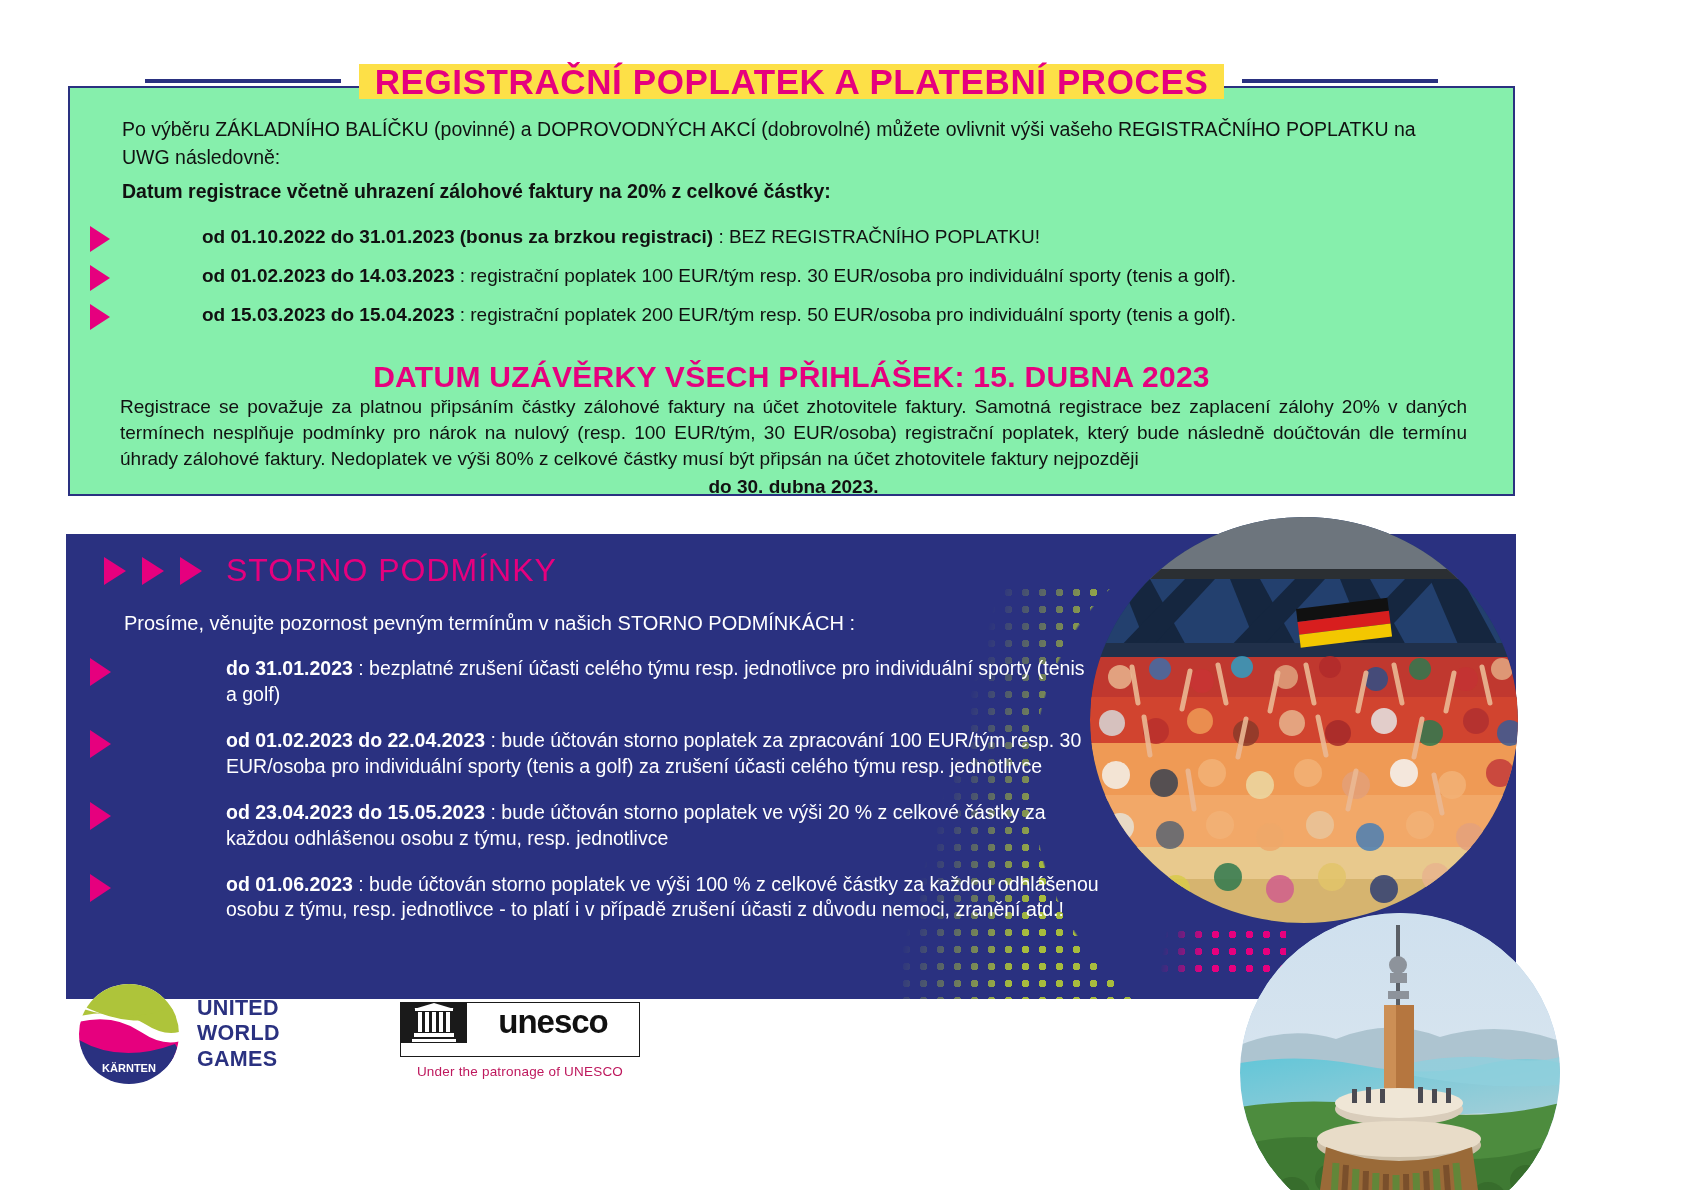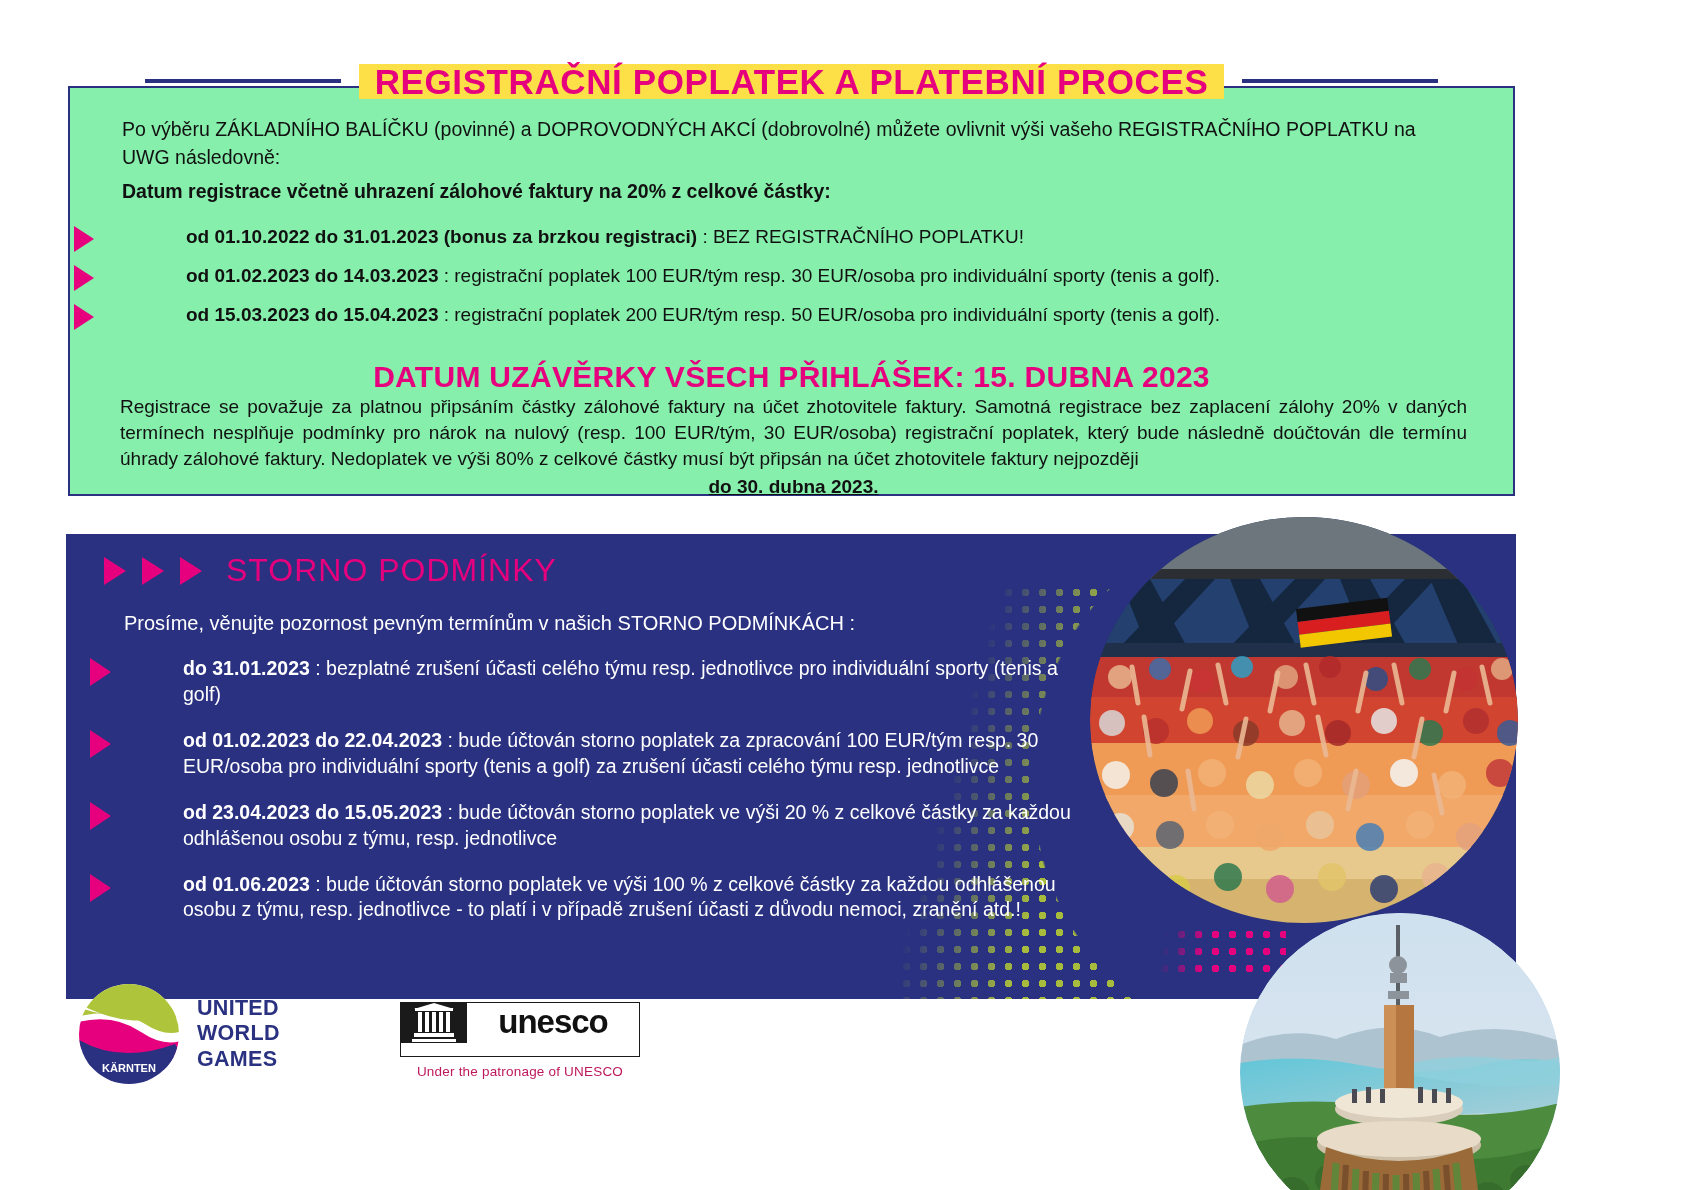--- a/index.html
+++ b/index.html
@@ -78,21 +78,21 @@
     left: 52px;
     top: 92px;
     color: #111111;
     font-size: 19.5px;
     font-weight: 700;
   }
 
   
   .fee-list {
     position: absolute;
-    left: 4px;
+    left: 20px;
     top: 137px;
     width: 1400px;
     text-align: right;
   }
   .fee-item {
     display: flex;
     align-items: flex-start;
     margin-bottom: 12px;
     min-height: 26px;
   }
@@ -134,21 +134,20 @@
     font-size: 19px;
     line-height: 1.38;
     color: #111111;
     text-align: justify;
   }
   .notice .last {
     display: block;
     text-align: center;
     font-weight: 700;
     margin-top: 1px;
-    text-decoration: underline;
   }
 
   
   .blue-panel {
     position: absolute;
     left: 66px;
     top: 506px;
     width: 1450px;
     height: 465px;
     background: #2a3180;
@@ -221,20 +220,21 @@
   .storno-list {
     position: absolute;
     left: 24px;
     top: 122px;
     width: 1010px;
   }
   .storno-item {
     display: flex;
     align-items: flex-start;
     margin-bottom: 20px;
+    gap: 43px;
   }
   .storno-item .tri {
     border-top: 14px solid transparent;
     border-bottom: 14px solid transparent;
     border-left: 21px solid #e6007e;
     margin-top: 2px;
   }
   .storno-text {
     margin-left: 72px;
     color: #ffffff;

